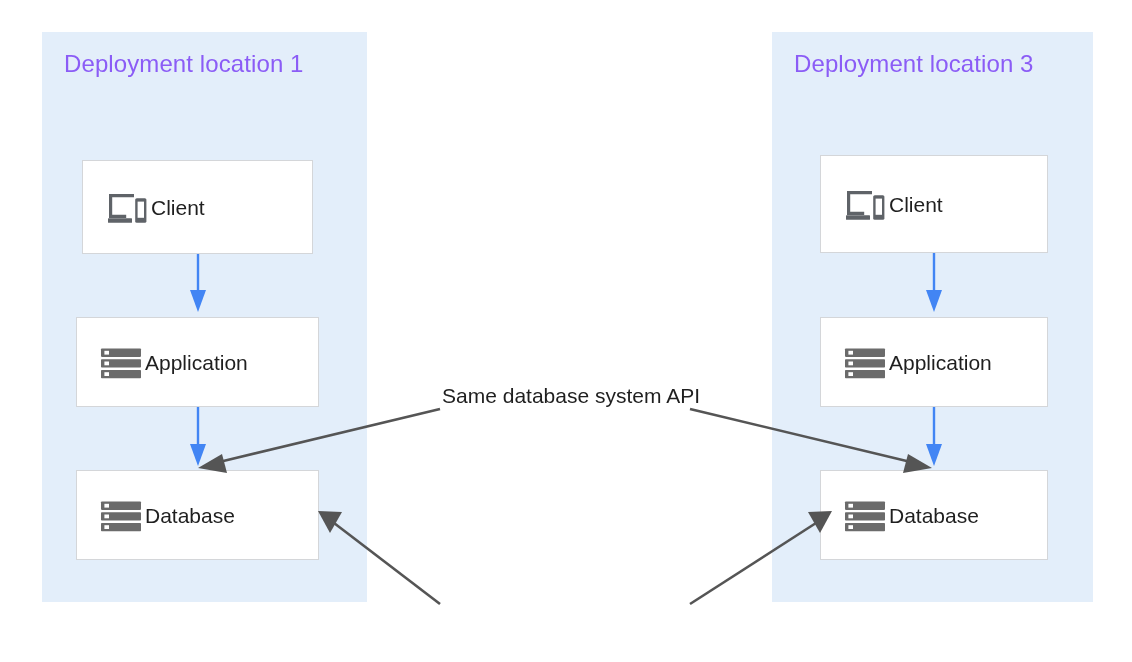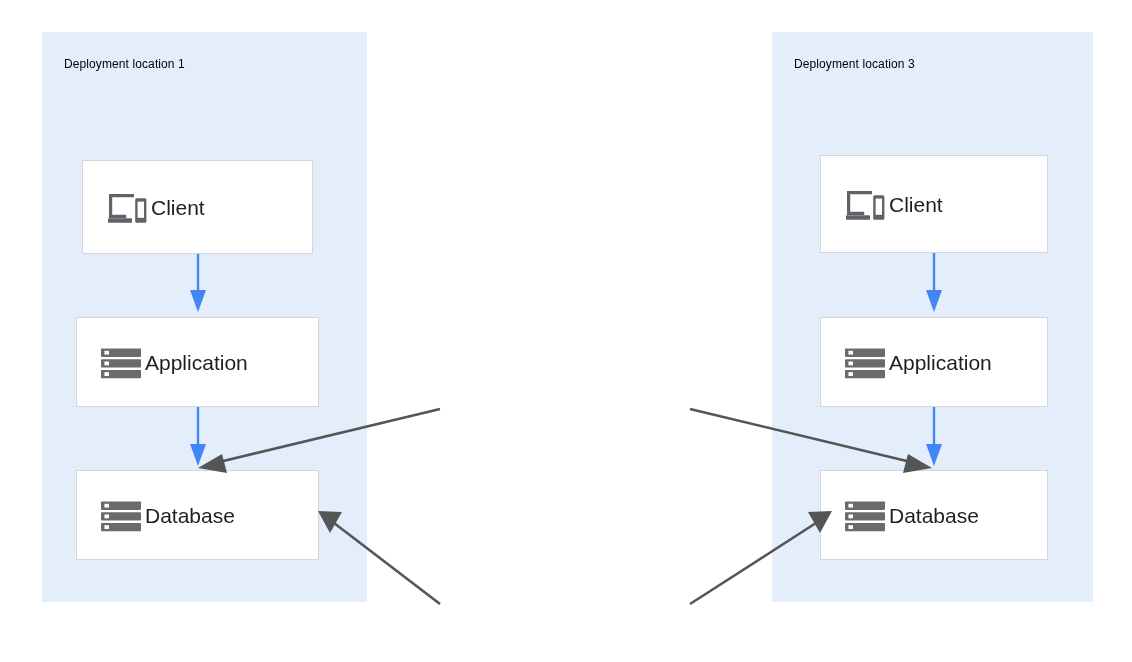--- a/index.html
+++ b/index.html
@@ -25,23 +25,23 @@
     background: #e3eefa;
     box-sizing: border-box;
   }
   #panel-1 { left: 42px;  top: 32px; width: 325px; height: 570px; }
   #panel-2 { left: 772px; top: 32px; width: 321px; height: 570px; }
 
   .panel-title {
     position: absolute;
     top: 20px;
     left: 22px;
-    font-size: 12px;
+    font-size: 24px;
     line-height: 24px;
-    color: #000000;
+    color: #8b5cf6;
     white-space: nowrap;
     letter-spacing: 0.1px;
   }
 
   
   .node {
     position: absolute;
     background: #ffffff;
     border: 1px solid #d4d6d9;
     box-sizing: border-box;
@@ -219,15 +219,16 @@
     <g>
       <line x1="440" y1="604" x2="334" y2="523" stroke="#555555" stroke-width="2.6"></line>
       <polygon points="318,511 342,512 330,533" fill="#555555"></polygon>
     </g>
     <g>
       <line x1="690" y1="604" x2="816" y2="523" stroke="#555555" stroke-width="2.6"></line>
       <polygon points="832,511 808,512 820,533" fill="#555555"></polygon>
     </g>
   </svg>
 
+  <div class="annotation" id="annotation-api">Same database system API</div>
 
 
 </div>
 
 </body></html>

